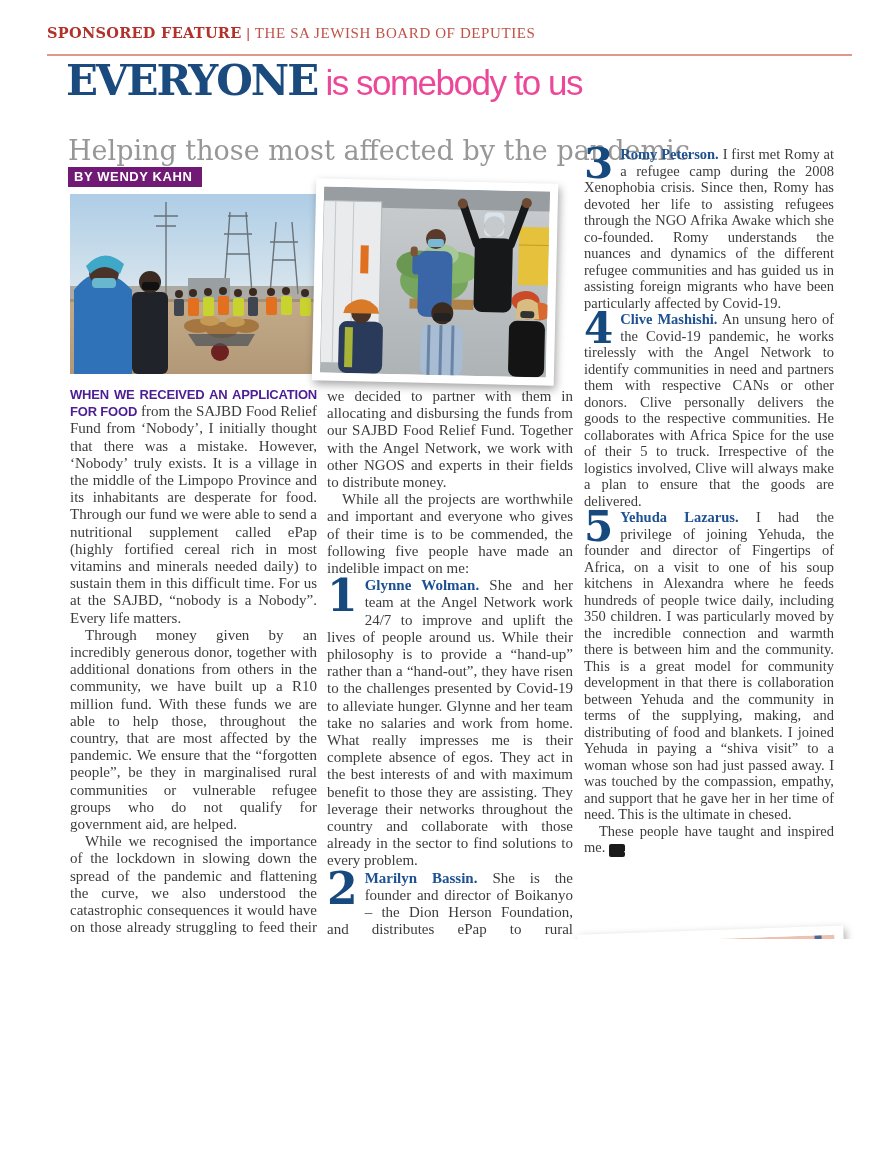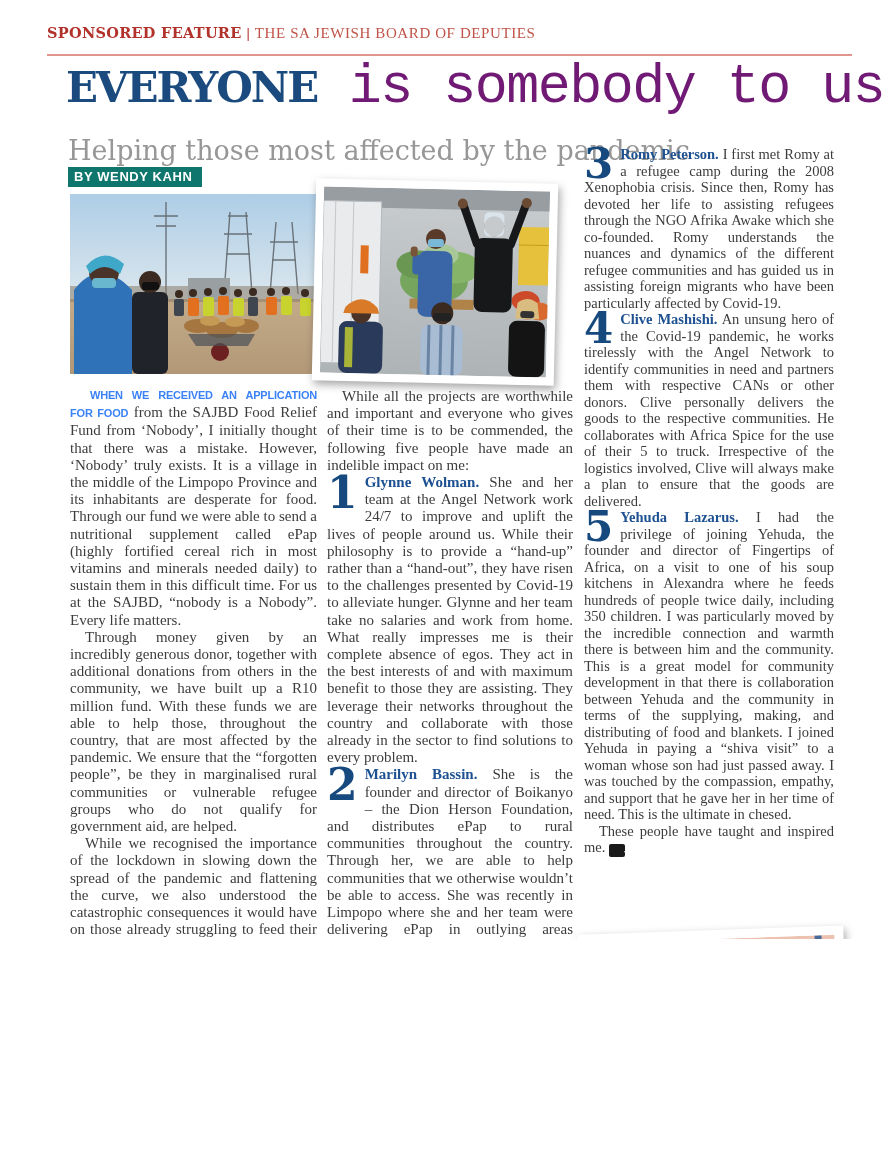--- a/index.html
+++ b/index.html
@@ -11,43 +11,43 @@
   .topbar .feature{font-family:"DejaVu Serif",serif;font-weight:bold;font-size:14.5px;
                    color:#b2312a;letter-spacing:.3px;}
   .topbar .sep{color:#b2312a;font-size:15px;margin:0 5px;font-weight:bold;}
   .topbar .org{font-family:"Liberation Serif",serif;font-size:15px;color:#c05247;letter-spacing:.6px;}
   .rule{position:absolute;left:47px;top:54px;width:805px;height:2px;background:#e0968c;}
 
   
   .headline{position:absolute;left:66px;top:56px;margin:0;white-space:nowrap;font-weight:normal;}
   .hl-strong{font-family:"DejaVu Serif",serif;font-weight:bold;font-size:42px;
              color:#1b4b7e;letter-spacing:-2px;}
-  .hl-rest{font-family:Liberation Mono, monospace;font-size:55px;color:#701a75;letter-spacing:-1.5px;}
+  .hl-rest{font-family:Liberation Sans, sans-serif;font-size:35px;color:#ec4899;letter-spacing:-1.5px;}
   .subhead{position:absolute;left:68px;top:135px;font-family:"DejaVu Serif",serif;
            font-size:27px;color:#979797;}
-  .byline{position:absolute;left:68px;top:167px;background:#0f766e;color:#fff;
+  .byline{position:absolute;left:68px;top:167px;background:#701a75;color:#fff;
           font-family:"Liberation Sans",sans-serif;font-weight:bold;font-size:13px;
           letter-spacing:.6px;padding:2px 9px 3px 6px;}
 
   
   .photo1{position:absolute;left:70px;top:194px;width:246px;height:180px;overflow:hidden;}
   .polaroid{position:absolute;background:#fff;box-shadow:2px 4px 9px rgba(0,0,0,.35);}
   .photo2{left:314px;top:181px;padding:8px;transform:rotate(1.3deg);z-index:2;}
   .photo3{left:580px;top:930px;padding:9px;transform:rotate(-2deg);z-index:3;}
   svg{display:block;}
 
   
   .col{position:absolute;text-align:justify;font-size:15px;line-height:17.2px;}
   .col p{margin:0;}
   .col1{left:70px;top:386px;width:247px;}
   .col2{left:327px;top:388px;width:246px;}
   .col3{left:584px;top:146px;width:250px;font-size:14.5px;line-height:16.5px;}
   .indent{text-indent:15px;}
-  .leadin{font-family:"Liberation Sans",sans-serif;font-weight:bold;font-size:11px;
-          letter-spacing:-.2px;color:#3b82f6;margin-left:20px;}
+  .leadin{font-family:"Liberation Sans",sans-serif;font-weight:bold;font-size:13px;
+          letter-spacing:-.2px;color:#4c1d95;}
   .dropnum{float:left;font-family:"DejaVu Serif",serif;font-weight:bold;color:#16497e;
            font-size:44px;line-height:33px;margin:2px 7px 0 0;}
   .col3 .dropnum{font-size:42px;line-height:31px;}
   .pname{color:#1d5191;font-weight:bold;}
   .endmark{display:inline-block;background:#1a1a1a;color:#fff;border-radius:2px;
            font-family:Liberation Sans, sans-serif;font-weight:bold;font-size:9px;
            line-height:13px;width:16px;height:13px;text-align:center;vertical-align:-1px;}
 
   
   .credit{position:absolute;right:18px;top:928px;height:166px;writing-mode:vertical-rl;
@@ -226,20 +226,21 @@
     </svg>
   </div>
 
   <div class="col col1">
     <p><span class="leadin">WHEN WE RECEIVED AN APPLICATION FOR FOOD</span> <span>from the SAJBD Food Relief Fund from ‘Nobody’, I initially thought that there was a mistake. However, ‘Nobody’ truly exists. It is a village in the middle of the Limpopo Province and its inhabitants are desperate for food. Through our fund we were able to send a nutritional supplement called ePap (highly fortified cereal rich in most vitamins and minerals needed daily) to sustain them in this difficult time. For us at the SAJBD, “nobody is a Nobody”. Every life matters.</span></p>
     <p class="indent">Through money given by an incredibly generous donor, together with additional donations from others in the community, we have built up a R10 million fund. With these funds we are able to help those, throughout the country, that are most affected by the pandemic. We ensure that the “forgotten people”, be they in marginalised rural communities or vulnerable refugee groups who do not qualify for government aid, are helped.</p>
     <p class="indent">While we recognised the importance of the lockdown in slowing down the spread of the pandemic and flattening the curve, we also understood the catastrophic consequences it would have on those already struggling to feed their families. We therefore partnered with the Angel Network in bringing the successful CAN (Community Active Network) projects to Johannesburg. This initiative allows community organisations to identify communities in need to ensure food and other necessary items go directly to the recipients. We were so impressed with this remarkable NGO that</p>
   </div>
 
   <div class="col col2">
+    <p>we decided to partner with them in allocating and disbursing the funds from our SAJBD Food Relief Fund. Together with the Angel Network, we work with other NGOS and experts in their fields to distribute money.</p>
     <p class="indent">While all the projects are worthwhile and important and everyone who gives of their time is to be commended, the following five people have made an indelible impact on me:</p>
     <p><span class="dropnum">1</span><span class="pname">Glynne Wolman.</span> <span>She and her team at the Angel Network work 24/7 to improve and uplift the lives of people around us. While their philosophy is to provide a “hand-up” rather than a “hand-out”, they have risen to the challenges presented by Covid-19 to alleviate hunger. Glynne and her team take no salaries and work from home. What really impresses me is their complete absence of egos. They act in the best interests of and with maximum benefit to those they are assisting. They leverage their networks throughout the country and collaborate with those already in the sector to find solutions to every problem.</span></p>
     <p><span class="dropnum">2</span><span class="pname">Marilyn Bassin.</span> <span>She is the founder and director of Boikanyo – the Dion Herson Foundation, and distributes ePap to rural communities throughout the country. Through her, we are able to help communities that we otherwise wouldn’t be able to access. She was recently in Limpopo where she and her team were delivering ePap in outlying areas (including Nobody). Next month she will go to rural Kwa Zulu-Natal and the Eastern Cape.</span></p>
   </div>
 
   <div class="col col3">
     <p><span class="dropnum">3</span><span class="pname">Romy Peterson.</span> <span>I first met Romy at a refugee camp during the 2008 Xenophobia crisis. Since then, Romy has devoted her life to assisting refugees through the NGO Afrika Awake which she co-founded. Romy understands the nuances and dynamics of the different refugee communities and has guided us in assisting foreign migrants who have been particularly affected by Covid-19.</span></p>
     <p><span class="dropnum">4</span><span class="pname">Clive Mashishi.</span> <span>An unsung hero of the Covid-19 pandemic, he works tirelessly with the Angel Network to identify communities in need and partners them with respective CANs or other donors. Clive personally delivers the goods to the respective communities. He collaborates with Africa Spice for the use of their 5 to truck. Irrespective of the logistics involved, Clive will always make a plan to ensure that the goods are delivered.</span></p>
     <p><span class="dropnum">5</span><span class="pname">Yehuda Lazarus.</span> <span>I had the privilege of joining Yehuda, the founder and director of Fingertips of Africa, on a visit to one of his soup kitchens in Alexandra where he feeds hundreds of people twice daily, including 350 children. I was particularly moved by the incredible connection and warmth there is between him and the community. This is a great model for community development in that there is collaboration between Yehuda and the community in terms of the supplying, making, and distributing of food and blankets. I joined Yehuda in paying a “shiva visit” to a woman whose son had just passed away. I was touched by the compassion, empathy, and support that he gave her in her time of need. This is the ultimate in chesed.</span></p>
     <p class="indent"><span>These people have taught and inspired me.</span> <span class="endmark">JL</span></p>

